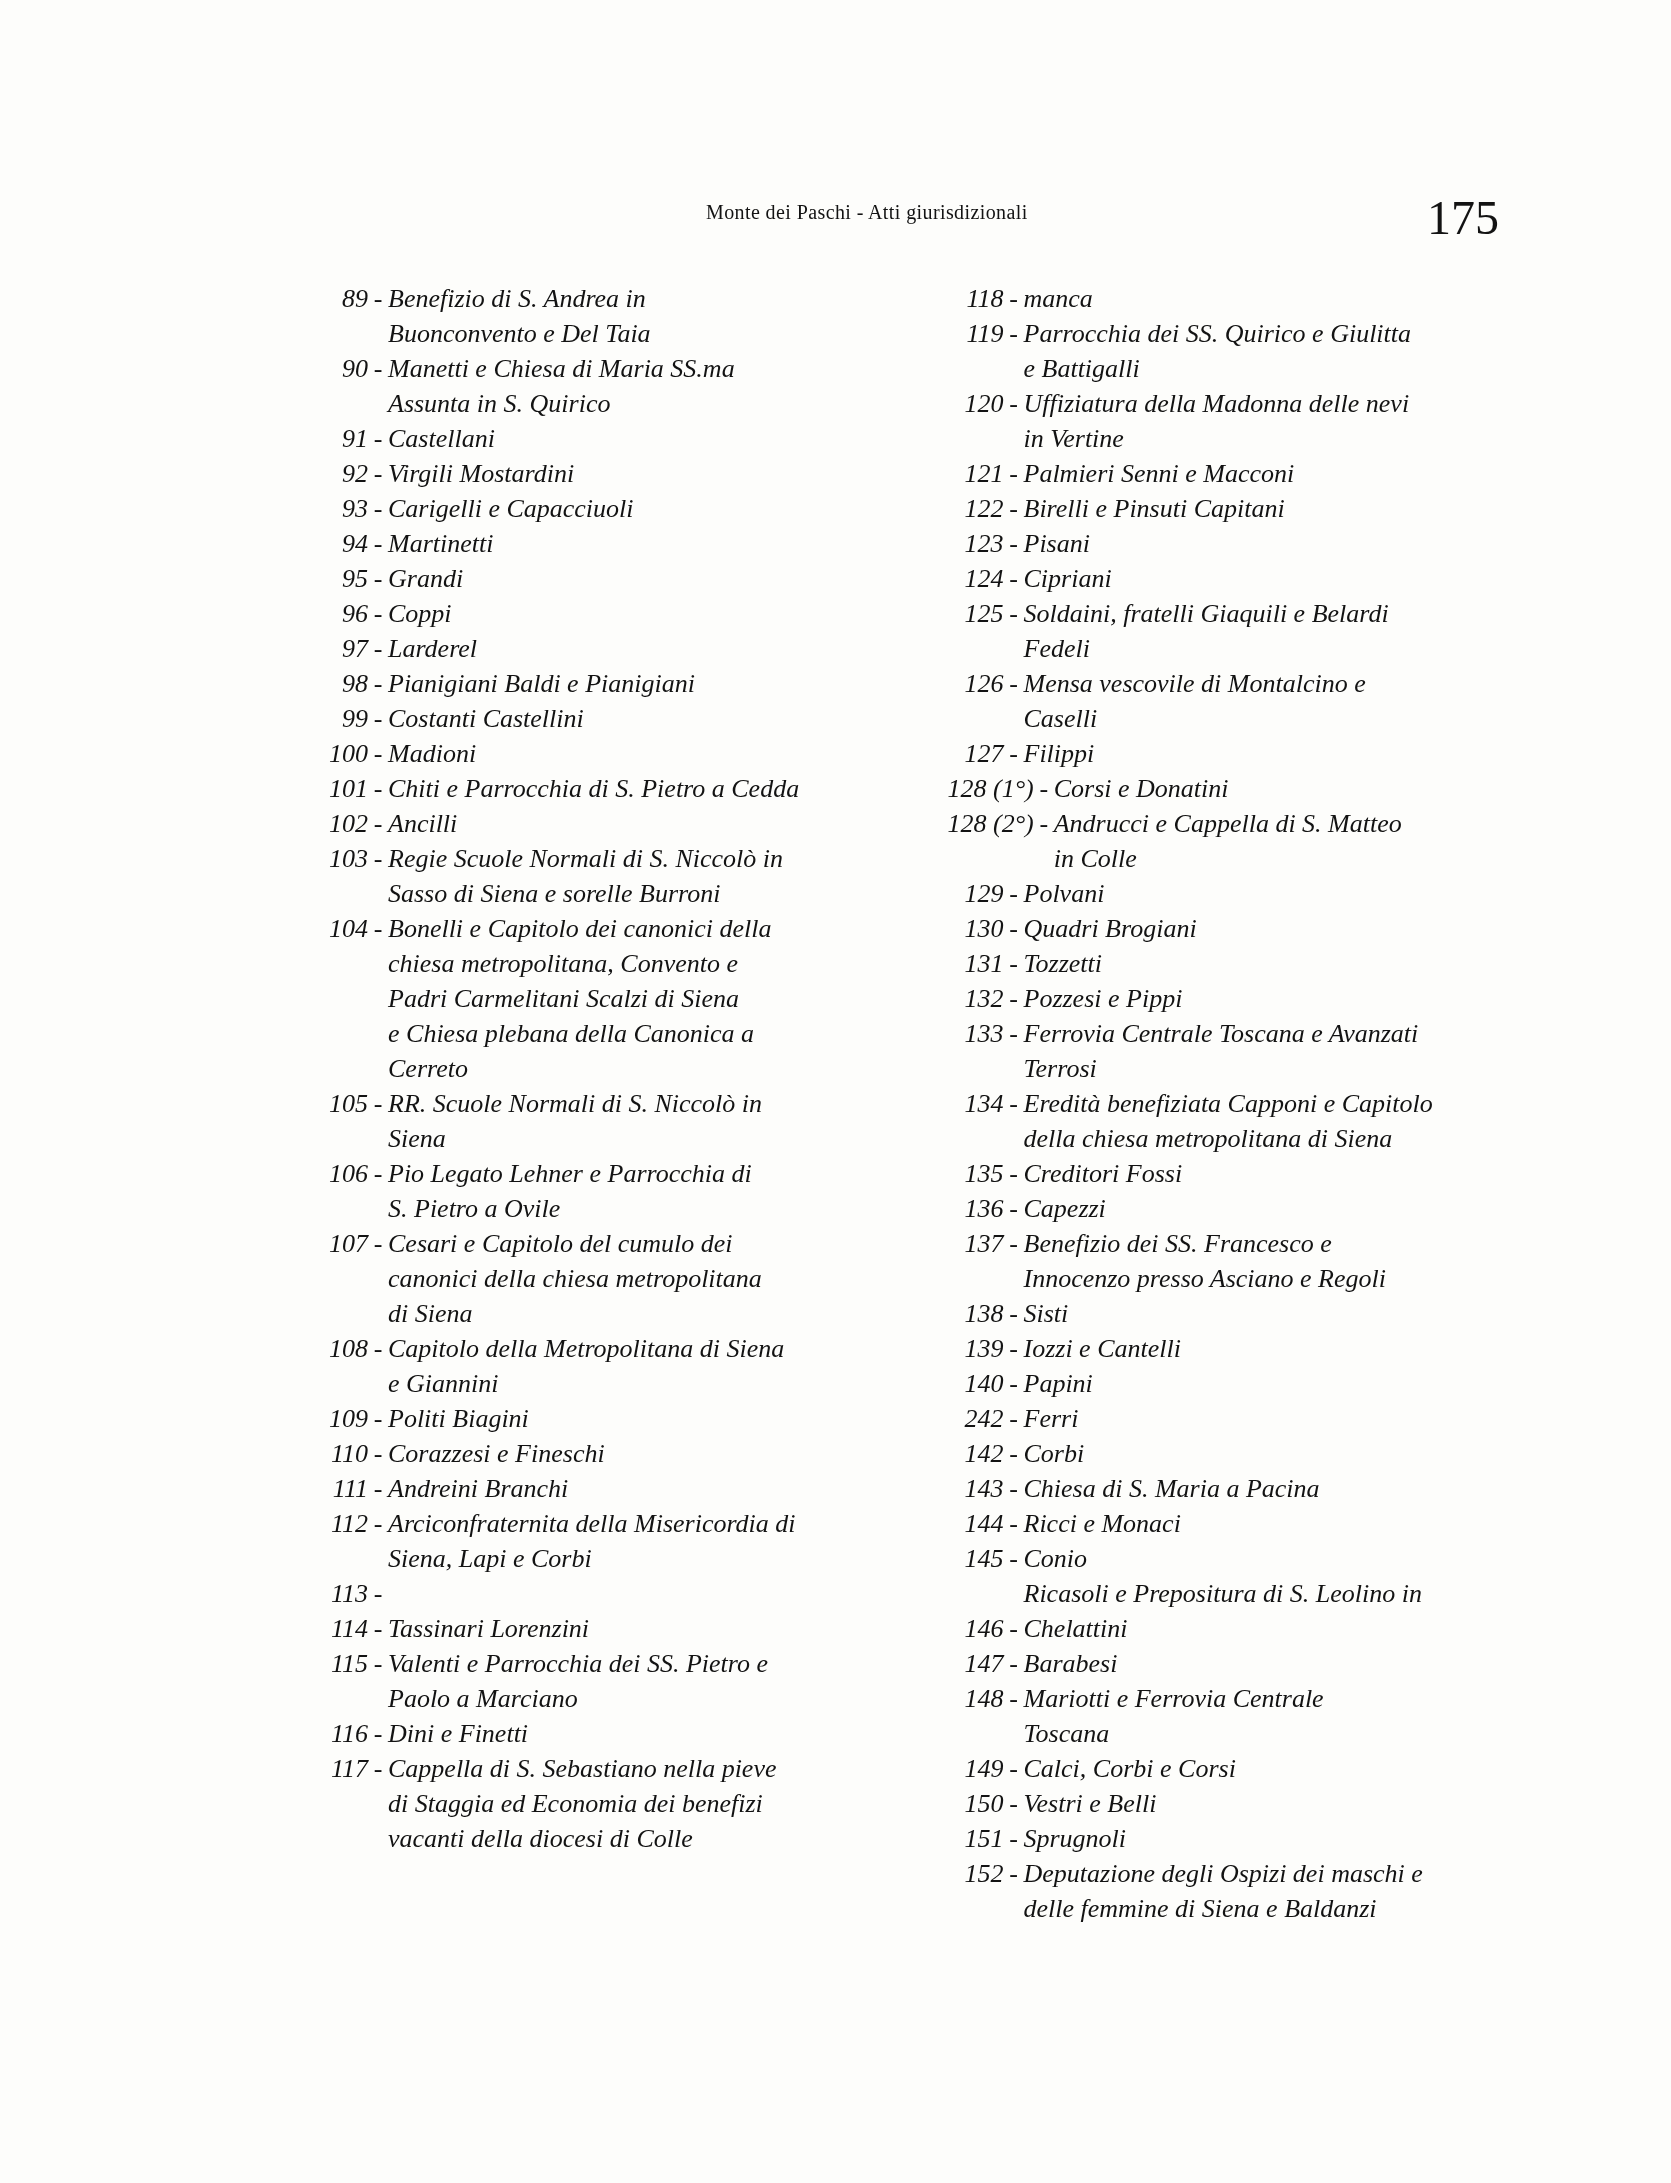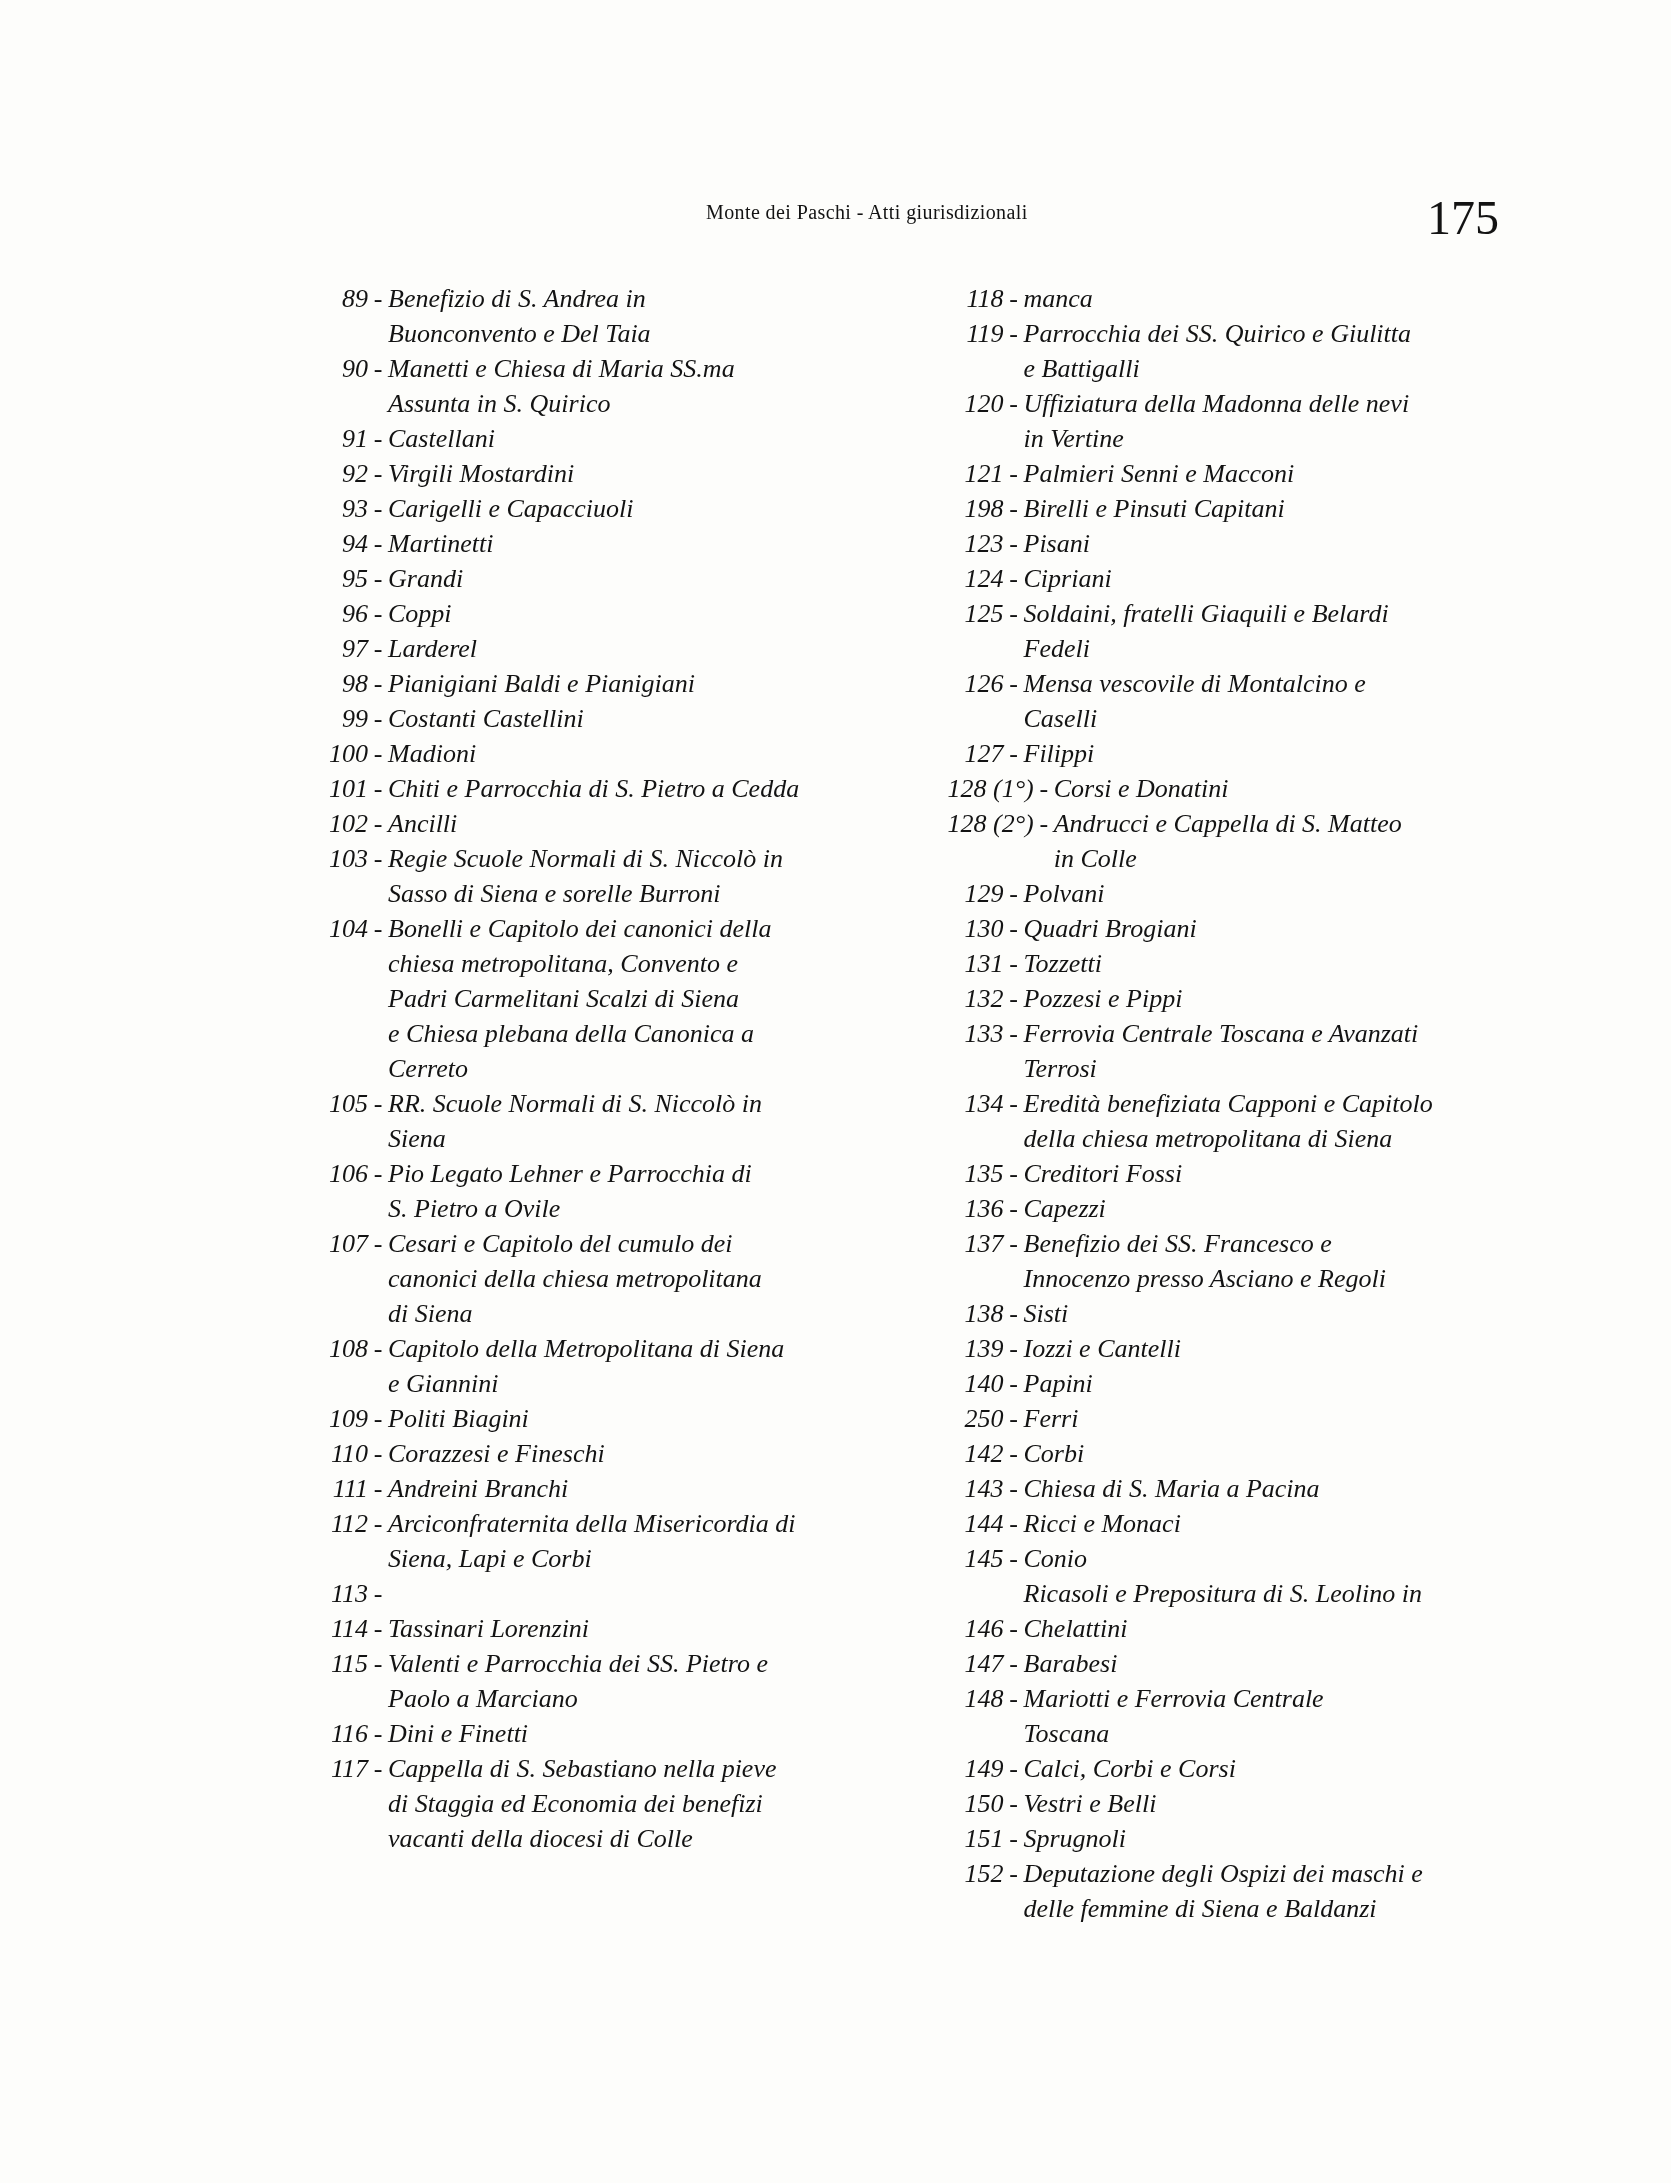--- a/index.html
+++ b/index.html
@@ -354,21 +354,21 @@
           </span>
         </div>
         <div class="entry">
           <span class="num">121</span>
           <span class="dash">-</span>
           <span class="txt">
             <span class="line">Palmieri Senni e Macconi</span>
           </span>
         </div>
         <div class="entry">
-          <span class="num">198</span>
+          <span class="num">122</span>
           <span class="dash">-</span>
           <span class="txt">
             <span class="line">Birelli e Pinsuti Capitani</span>
           </span>
         </div>
         <div class="entry">
           <span class="num">123</span>
           <span class="dash">-</span>
           <span class="txt">
             <span class="line">Pisani</span>
@@ -500,21 +500,21 @@
           </span>
         </div>
         <div class="entry">
           <span class="num">140</span>
           <span class="dash">-</span>
           <span class="txt">
             <span class="line">Papini</span>
           </span>
         </div>
         <div class="entry">
-          <span class="num">250</span>
+          <span class="num">242</span>
           <span class="dash">-</span>
           <span class="txt">
             <span class="line">Ferri</span>
           </span>
         </div>
         <div class="entry">
           <span class="num">142</span>
           <span class="dash">-</span>
           <span class="txt">
             <span class="line">Corbi</span>

